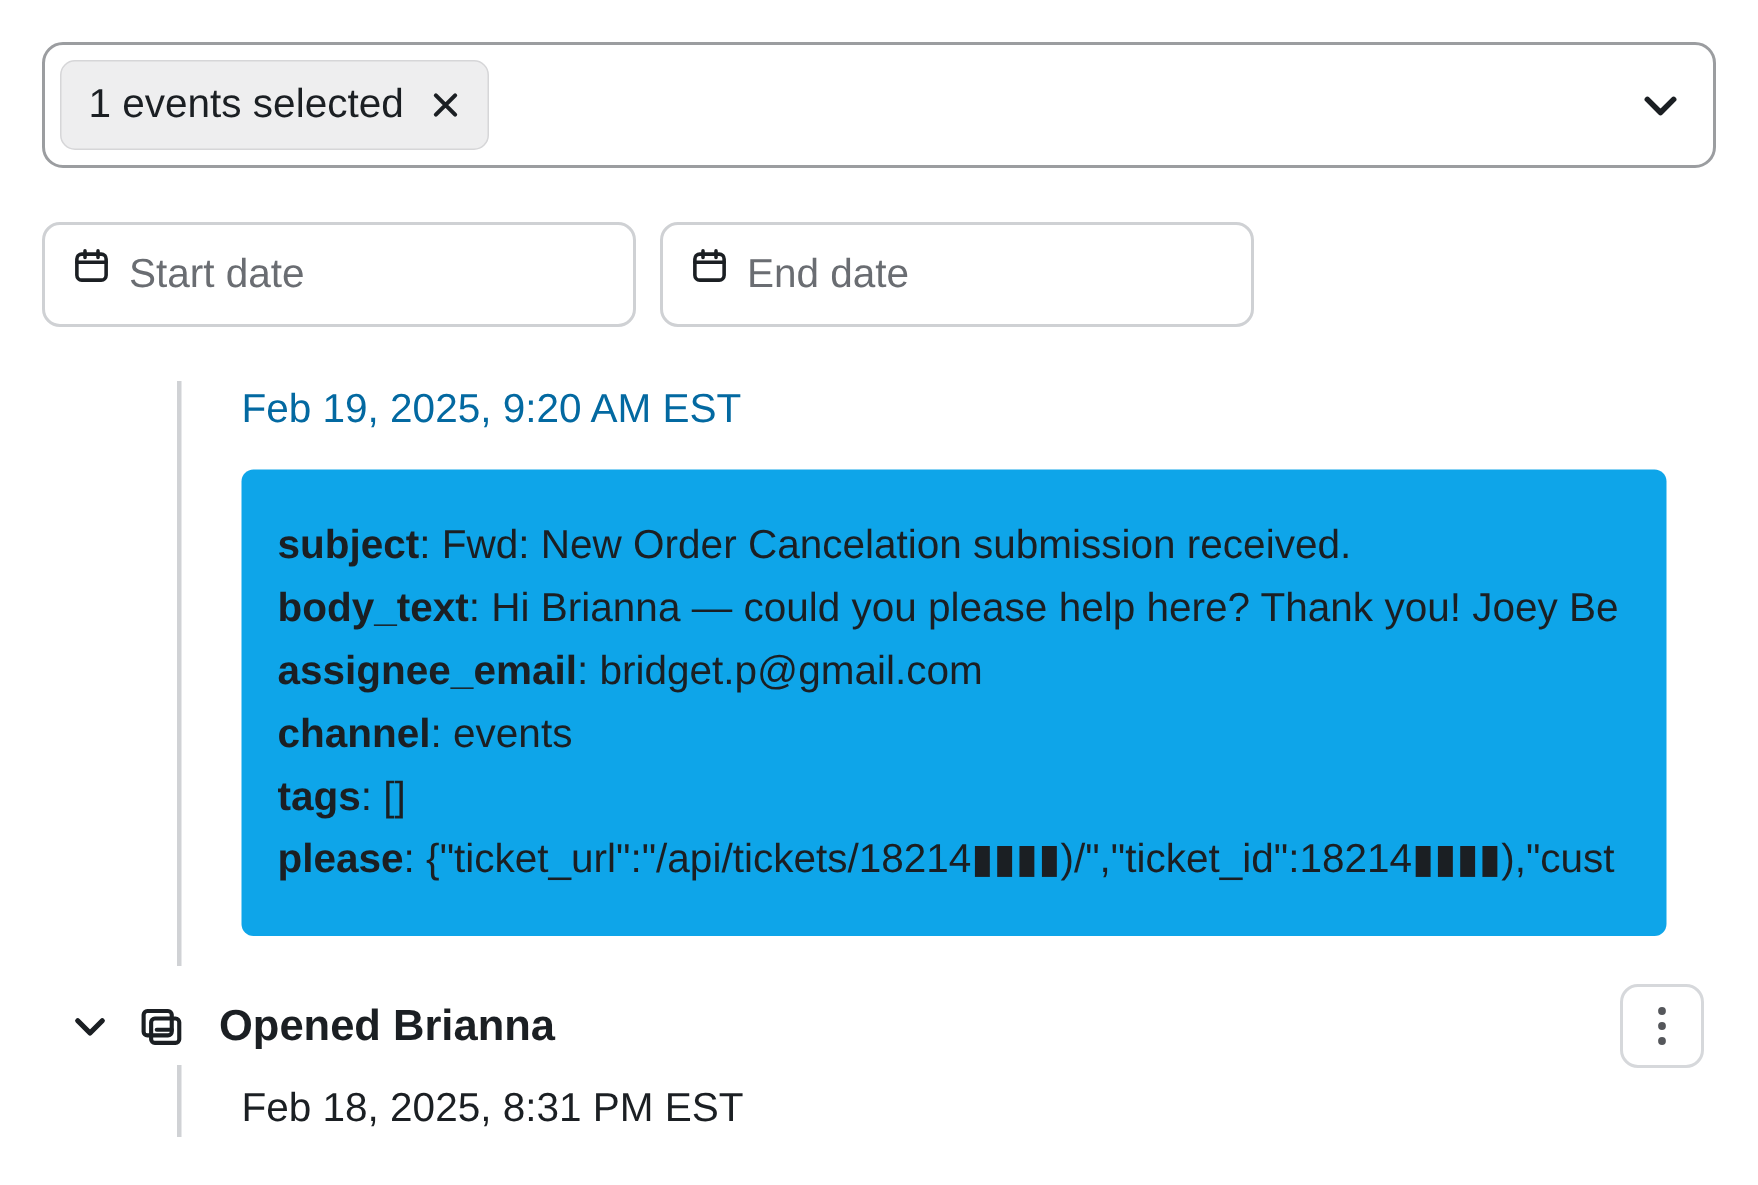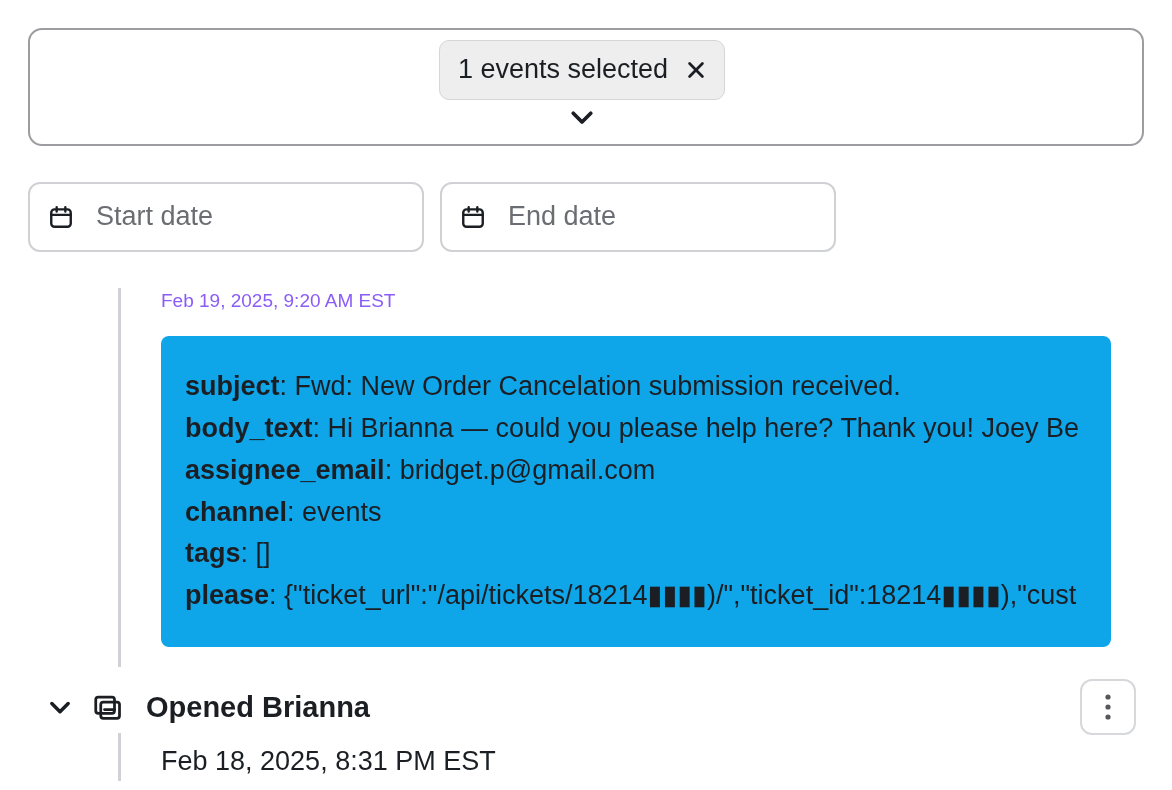--- a/index.html
+++ b/index.html
@@ -17,21 +17,20 @@
   
   .filter-bar {
     width: 100%;
     border: 2px solid #9b9da0;
     border-radius: 14px;
     padding: 10px 18px 10px 10px;
     display: flex;
     align-items: center;
     justify-content: space-between;
     position: relative;
-    flex-direction: column;
   }
   .chip {
     display: inline-flex;
     align-items: center;
     gap: 14px;
     background: #eeeeef;
     border: 1px solid #d6d6d8;
     border-radius: 10px;
     padding: 10px 14px 10px 18px;
     font-size: 27px;
@@ -54,42 +53,42 @@
     margin-top: 36px;
     display: flex;
     gap: 16px;
   }
   .date-input {
     width: 396px;
     border: 2px solid #cfd1d4;
     border-radius: 12px;
     padding: 14px 18px;
     display: flex;
-    align-items: center;
-    gap: 22px;
+    align-items: flex-start;
+    gap: 12px;
     color: #6a6d72;
     font-size: 27px;
   }
   .date-input .cal { width: 26px; height: 26px; display:inline-flex; }
   .date-input .cal svg { width: 26px; height: 26px; }
 
   
   .timeline {
     margin-top: 36px;
     margin-left: 86px; 
   }
   .event-block {
     border-left: 3px solid #d0d2d5;
     padding-left: 40px;
     margin-left: 4px;
     padding-bottom: 20px;
   }
   .event-meta {
-    font-size: 19px;
-    color: #8b5cf6;
+    font-size: 27px;
+    color: #0369a1;
     margin-bottom: 22px;
   }
   .event-card {
     background: #0ea5e9;
     border-radius: 8px;
     padding: 28px 10px 28px 24px;
     font-size: 27px;
     width: 950px;
     overflow: hidden;
   }

